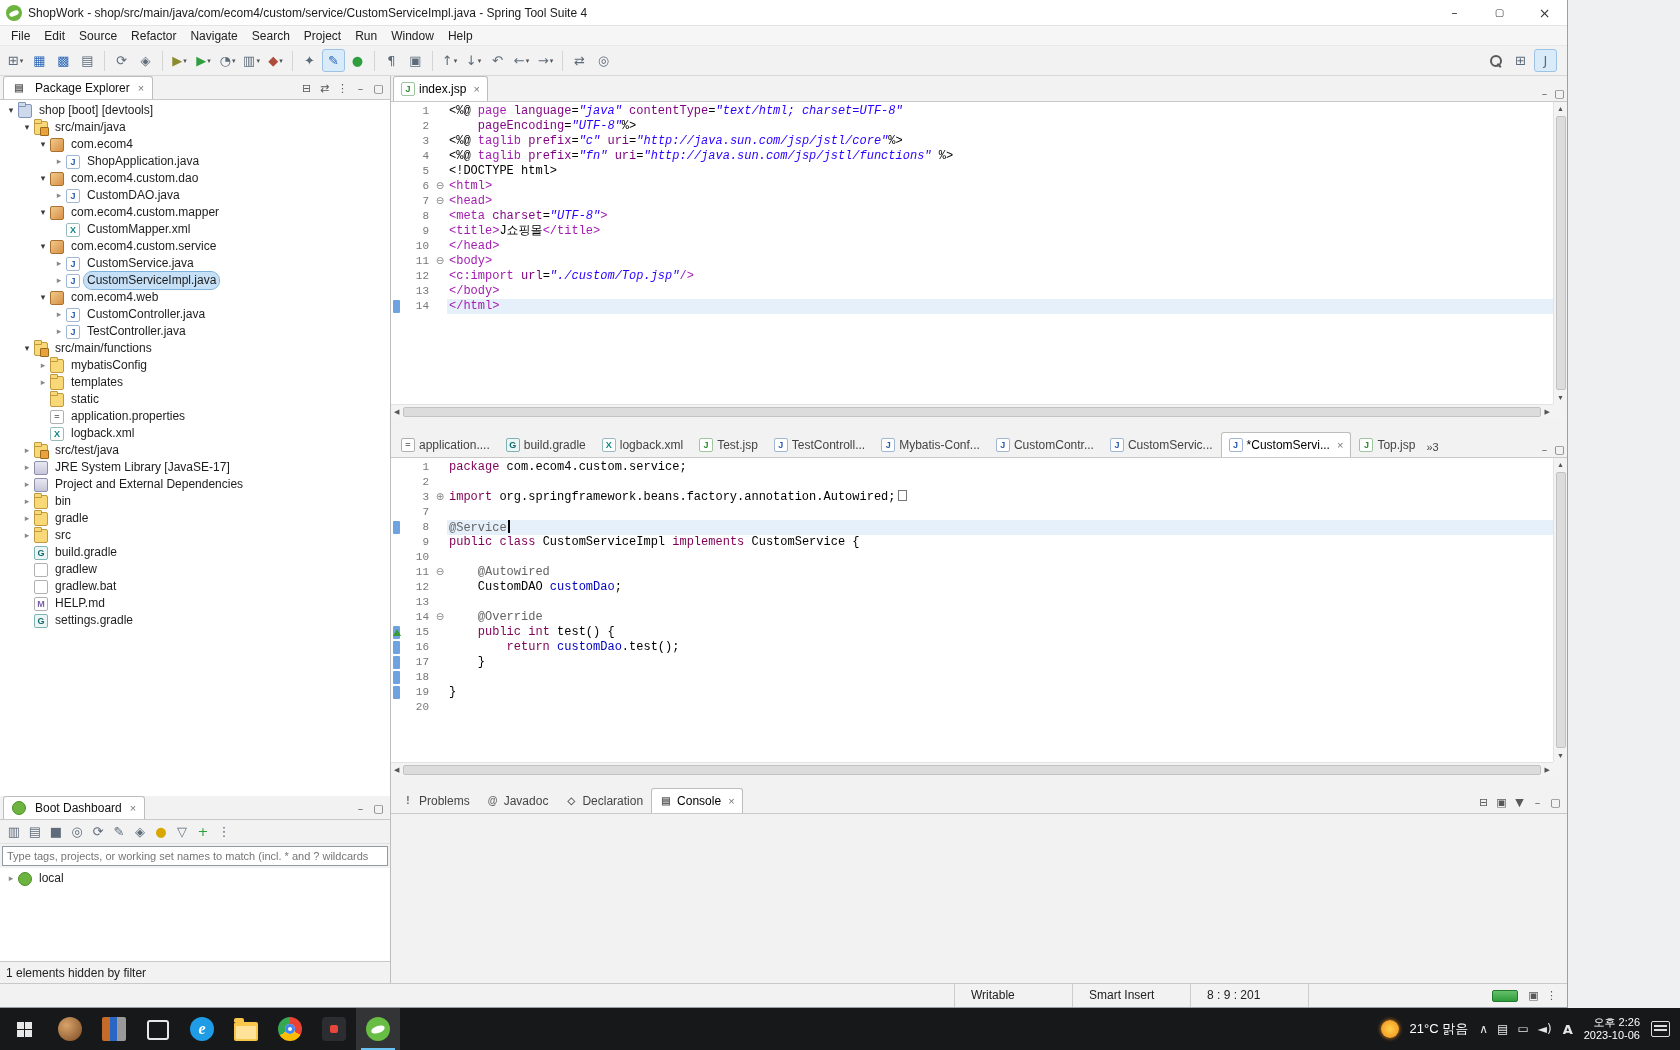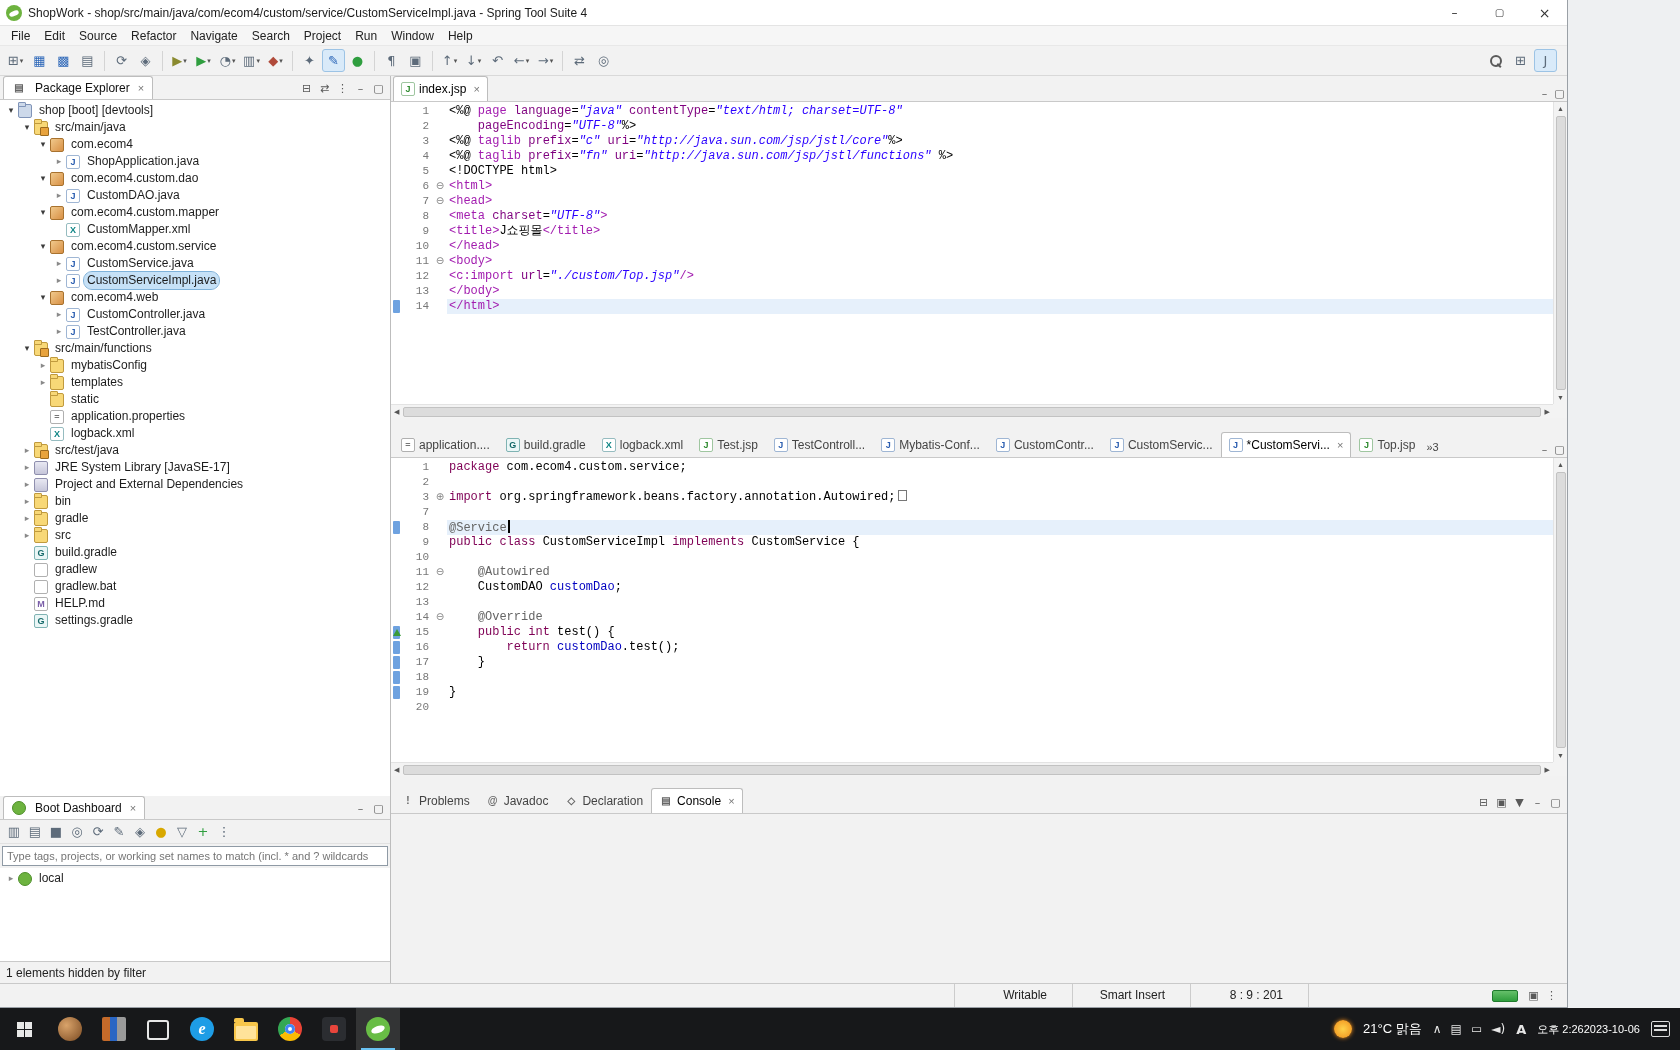--- a/index.html
+++ b/index.html
@@ -107,21 +107,21 @@
   .p{color:#000}.k{color:#7f0055;font-weight:normal}.s{color:#2a00ff;font-style:italic}
   .t{color:#a21caf}.a{color:#7f007f}.an{color:#646464}.fd{color:#0000c0}
   .cur{display:inline-block;width:2px;height:13px;background:#000;vertical-align:-2px;margin-left:1px}
   .bx{display:inline-block;width:9px;height:11px;border:1px solid #777;margin-left:3px;vertical-align:-1px}
   
   #console-head{position:absolute;left:0;top:712px;right:0;height:26px}
   #console-body{position:absolute;left:0;top:738px;right:0;bottom:0;background:#fff;font-size:12px;color:#111;padding:4px 6px}
   
   #statusbar{position:absolute;left:0;right:0;bottom:0;height:24px;background:#f2f2f2;border-top:1px solid #c9c9c9;display:flex;align-items:center}
   .sb-spacer{flex:1}
-  .sb-cell{border-left:1px solid #cccccc;height:100%;line-height:22px;font-size:12px;color:#222;padding:0 25px;min-width:118px;text-align:right}
+  .sb-cell{border-left:1px solid #cccccc;height:100%;line-height:22px;font-size:12px;color:#222;padding:0 16px;min-width:118px;text-align:left}
   .sb-cell.empty{min-width:170px}
   .heap{width:26px;height:12px;background:linear-gradient(#66c06a,#2f9e3c);border:1px solid #1f7a2c;border-radius:2px;margin:0 8px 0 14px;flex:none}
   #sb-icons{display:flex;align-items:center;gap:3px;padding-right:8px}
   
   #taskbar{position:absolute;left:0;top:1008px;width:1680px;height:42px;background:#17181a;display:flex;align-items:stretch;color:#e8e8e8}
   .tb-btn{width:48px;display:flex;align-items:center;justify-content:center}
   .wlogo{display:grid;grid-template-columns:7px 7px;grid-template-rows:7px 7px;gap:1px}
   .wlogo i{background:#e8e8e8;display:block}
   .tb-search{width:182px;background:#3a3b3e;border:1px solid #4d4e52;display:flex;align-items:center;gap:9px;padding:0 11px;font-size:13px;color:#e2e2e2}
   #tb-apps{display:flex;align-items:stretch}
@@ -141,21 +141,21 @@
   .ai-pinned-app{background:#2b2d31;border-radius:4px}
   .ai-pinned-app::after{content:"";position:absolute;left:8px;top:8px;width:8px;height:8px;background:#e8453c;border-radius:2px}
   .ai-spring-tool-suite{border-radius:50%;background:#68bd45}
   .ai-spring-tool-suite::after{content:"";position:absolute;left:5px;top:9px;width:14px;height:7px;background:#fff;border-radius:50%;transform:rotate(-20deg)}
   .tray{margin-left:auto;display:flex;align-items:center;gap:11px;padding-right:10px;font-size:13px}
   .sun{width:18px;height:18px;border-radius:50%;background:radial-gradient(#ffd24a,#f08c1a);box-shadow:0 0 4px #f08c1a;flex:none}
   .wtxt{color:#fff;white-space:nowrap}
   #tray-icons{display:flex;align-items:center;gap:9px}
   .tryg{color:#e6e6e6;font:12px "DejaVu Sans",sans-serif}
   .tryg.ime{font-weight:bold;font-size:13px}
-  .clock{display:flex;flex-direction:row;align-items:flex-end;font-size:11px;line-height:13px;color:#fff}
+  .clock{display:flex;flex-direction:column;align-items:flex-end;font-size:11px;line-height:13px;color:#fff}
   .notif{width:19px;height:16px;border:1.5px solid #ddd;border-radius:2px;position:relative}
   .notif::after{content:"";position:absolute;left:2px;top:3px;right:2px;height:1.5px;background:#ddd;box-shadow:0 4px 0 #ddd}
 </style>
 </head>
 <body>
 
 <div id="desktop">
   <div id="app-window">
 
     <div id="titlebar">

